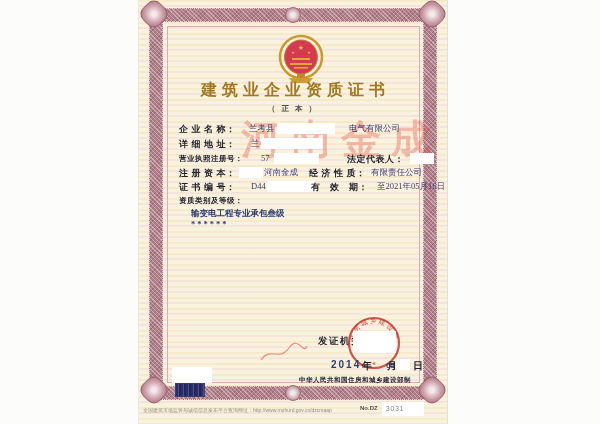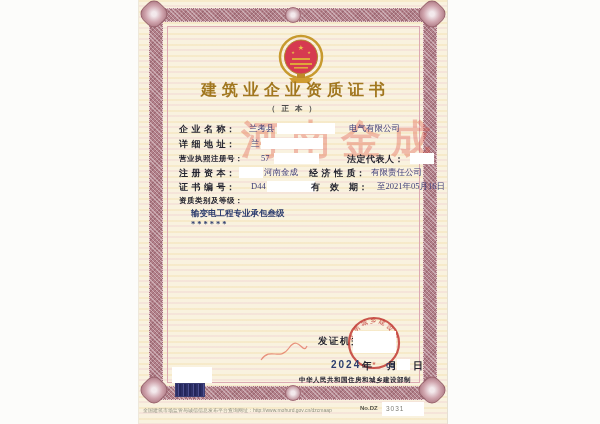--- a/index.html
+++ b/index.html
@@ -205,21 +205,21 @@
     </svg>
   </div>
   <div class="seal-wbox"></div>
 
   <div class="scribble">
     <svg width="50" height="24" viewBox="0 0 50 24">
       <path d="M2 18 C 12 4, 20 20, 30 6 S 44 14, 48 4" fill="none" stroke="#e0604a" stroke-width="1.2"></path>
     </svg>
   </div>
 
-  <span class="d-year">2024</span>
+  <span class="d-year">2014</span>
   <span class="d-ychar">年</span>
   <span class="d-month">05</span>
   <span class="d-mchar">月</span>
   <span class="d-wbox"></span>
   <span class="d-dchar">日</span>
 
   <div class="ministry">中华人民共和国住房和城乡建设部制</div>
 
   <div class="stamp-wbox"></div>
   <div class="barcode"></div>

